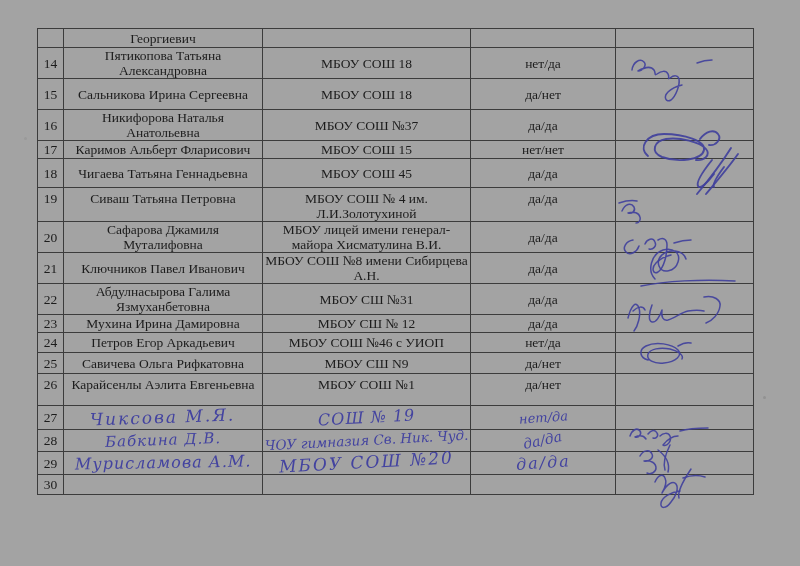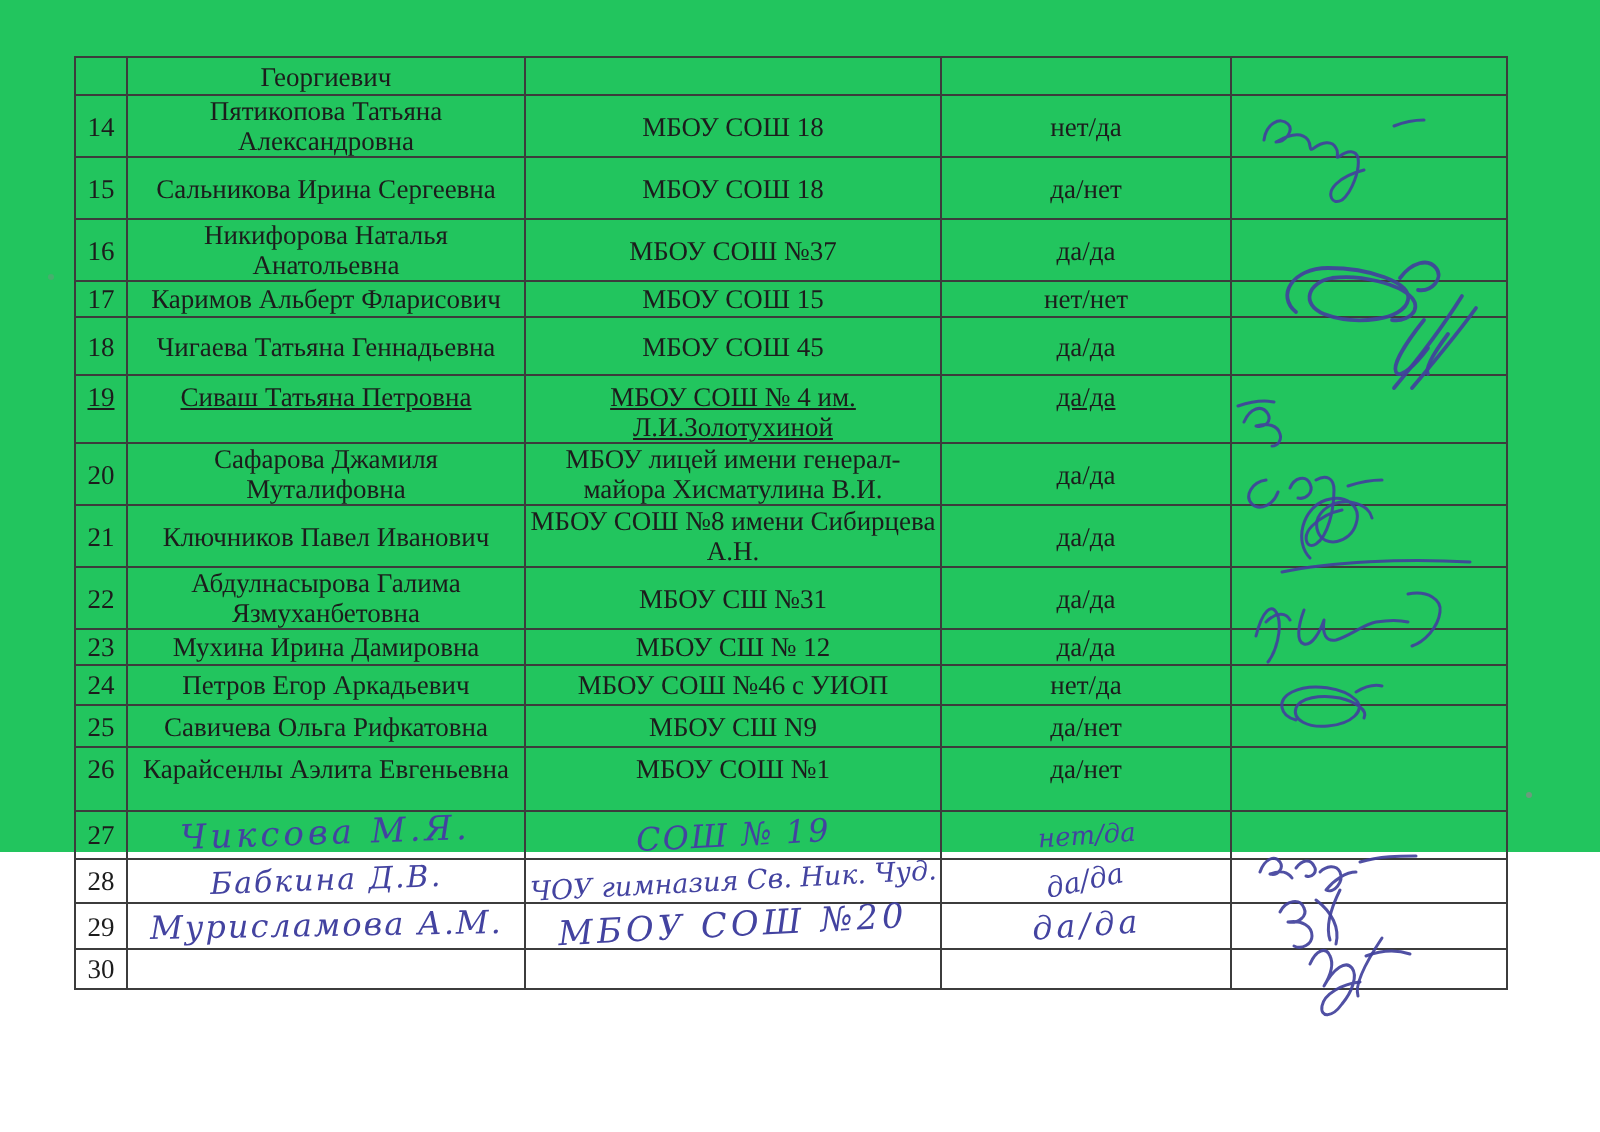--- a/index.html
+++ b/index.html
@@ -4,22 +4,22 @@
 <style>
   html,body{margin:0;padding:0;}
   body{
     width:800px;height:566px;
     background:#ffffff;
     font-family:"Liberation Serif","DejaVu Serif",serif;
     position:relative;
     overflow:hidden;
   }
   .page{
-    position:absolute;left:0;top:0;width:800px;height:426px;
-    background:#22c55e;
+    position:absolute;left:0;top:0;width:800px;height:566px;
+    background:#a3a3a3;
   }
   table.roster{
     position:absolute;left:37px;top:28px;
     width:716px;
     border-collapse:collapse;
     table-layout:fixed;
   }
   table.roster td{
     border:1.4px solid #3c3c3c;
     padding:0 2px;
@@ -34,21 +34,21 @@
   col.c2{width:199px;}
   col.c3{width:208px;}
   col.c4{width:145px;}
   col.c5{width:138px;}
   tr.rh  td{height:18px;}
   tr.r14 td{height:29px;text-align:center;}
   tr.r15 td{height:30px;}
   tr.r16 td{height:29px;}
   tr.r17 td{height:17px;}
   tr.r18 td{height:28px;}
-  tr.r19 td{height:27px;text-decoration:underline;}
+  tr.r19 td{height:27px;}
   tr.r20 td{height:29px;}
   tr.r21 td{height:30px;}
   tr.r22 td{height:29px;}
   tr.r23 td{height:17px;}
   tr.r24 td{height:19px;}
   tr.r25 td{height:20px;}
   tr.r26 td{height:28px;}
   tr.r27 td{height:23px;}
   tr.r28 td{height:21px;}
   tr.r29 td{height:22px;margin-left:24px;}

